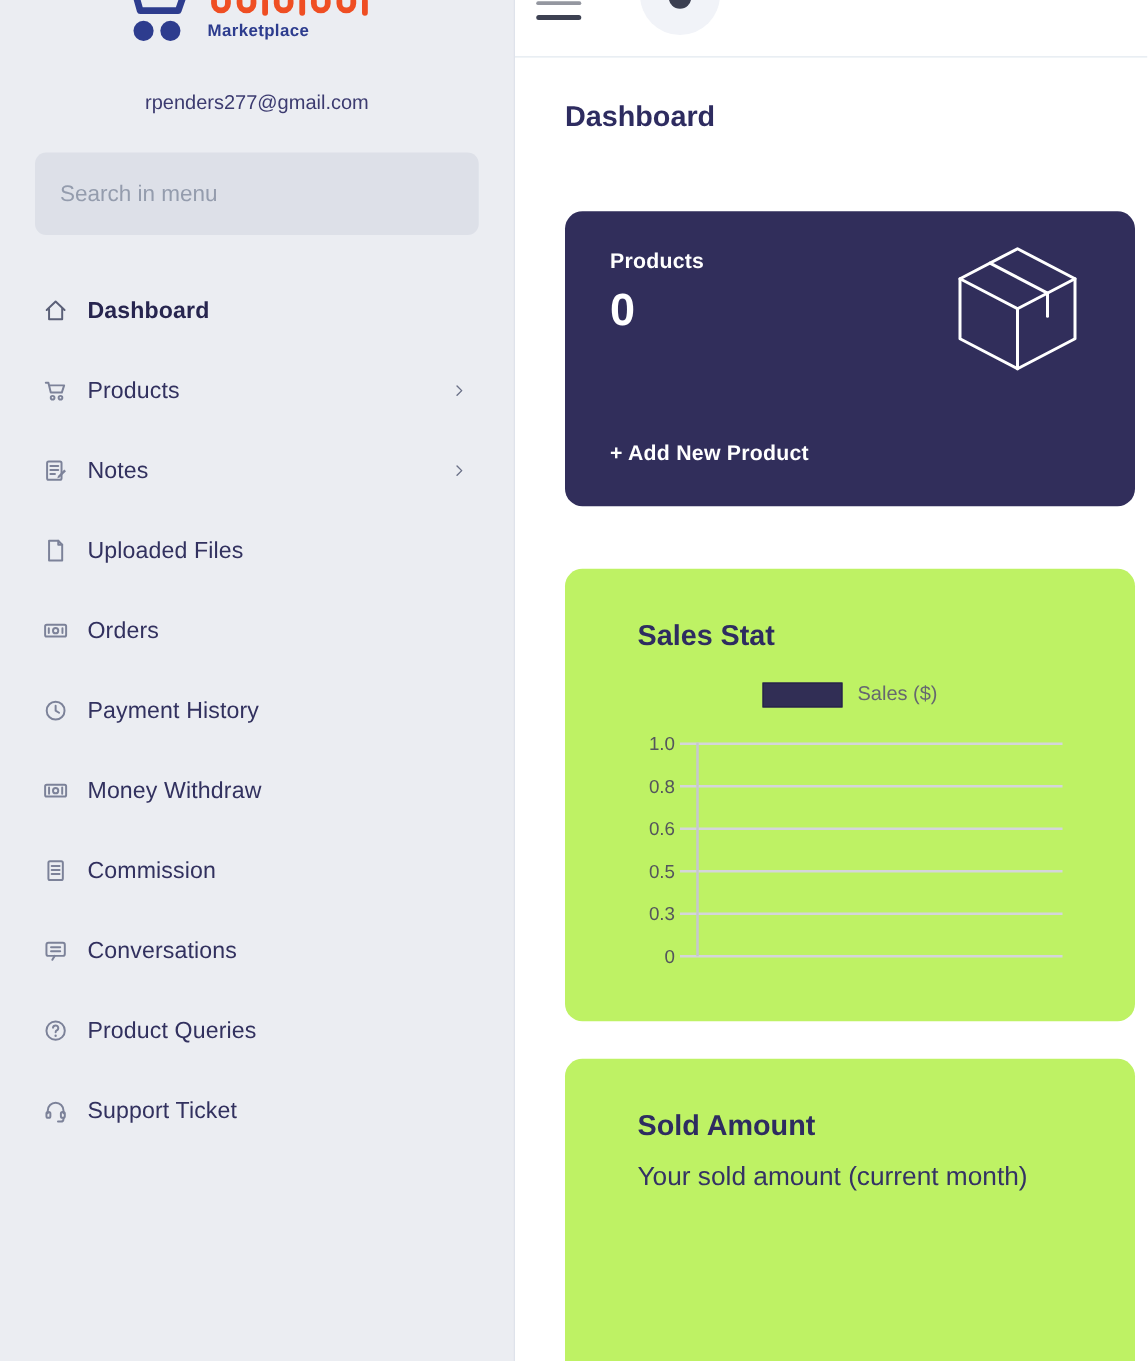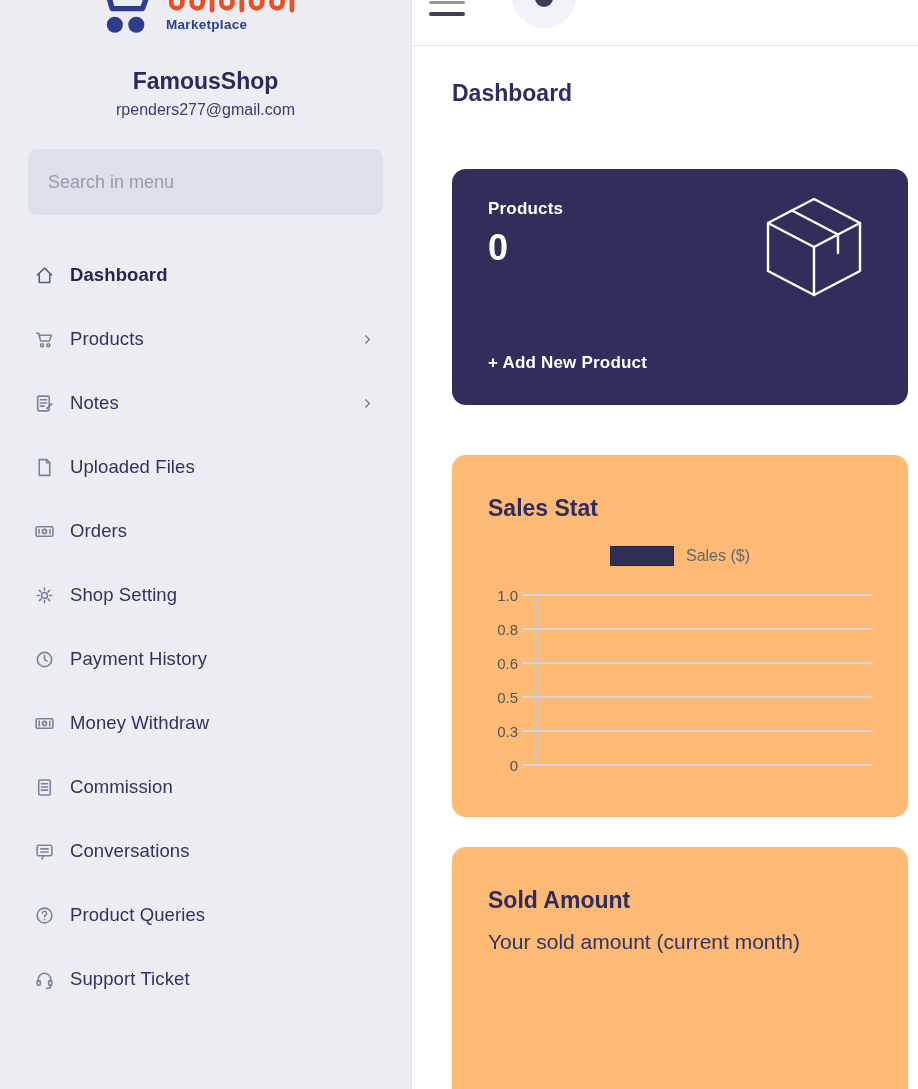--- a/index.html
+++ b/index.html
@@ -68,21 +68,21 @@
     position:relative; padding:30px 36px;
   }
   .cp-label { font-size:17px; font-weight:600; letter-spacing:.2px; }
   .cp-count { font-size:36px; font-weight:bold; margin-top:8px; }
   .cp-action {
     position:absolute; left:36px; bottom:32px;
     font-size:17px; font-weight:bold; cursor:pointer; letter-spacing:.2px;
   }
   .cp-box { position:absolute; right:42px; top:24px; }
   
-  .card-light { background:#fdba74; padding:40px 36px; }
+  .card-light { background:#bef264; padding:40px 58px; }
   .card-sales { margin-top:50px; height:362px; }
   .card-title { font-size:23px; font-weight:bold; color:#2e2c60; }
   .legend-row { margin-top:24px; display:flex; justify-content:center; align-items:center; }
   .legend-swatch { width:64px; height:20px; background:#312e55; border:1px solid #262347; }
   .legend-label { margin-left:12px; font-size:16px; color:#66686f; }
   .chart { position:relative; margin-top:12px; }
   .chart-row { height:34px; display:flex; align-items:center; }
   .tick-label { width:30px; margin-right:4px; text-align:right; font-size:15px; color:#54565c; }
   .grid-line { flex:1; height:1.5px; background:#d4d5db; }
   .axis-v { position:absolute; left:47px; top:16px; width:2px; height:171px; background:#c6c7cf; }
@@ -104,21 +104,20 @@
       <circle cx="30" cy="64" r="9" fill="#2d3c8e"></circle>
       <circle cx="54" cy="64" r="9" fill="#2d3c8e"></circle>
     </svg>
     <svg class="logo-wordmark" width="150" height="13" viewBox="0 -1 150 14" fill="none">
       <path d="M2 0v2a6 6 0 0 0 12 0V0 M24 0v2a6 6 0 0 0 12 0V0 M46 0v10 M56 0v2a6 6 0 0 0 12 0V0 M78 0v10 M88 0v2a6 6 0 0 0 12 0V0 M110 0v2a6 6 0 0 0 12 0V0 M132 0v10" stroke="#ef4e23" stroke-width="5" stroke-linecap="round"></path>
     </svg>
     <div class="logo-tagline">Marketplace</div>
   </div>
 
   <div class="shop-ident">
-    <div class="shop-name">FamousShop</div>
     <div class="shop-email">rpenders277@gmail.com</div>
   </div>
 
   <div class="search-wrap">
     <input class="search-input" type="text" placeholder="Search in menu" style="">
   </div>
 
   <nav class="menu" id="menu">
       <div class="menu-item active">
         <span class="mi-icon">
@@ -170,29 +169,20 @@
       </div>
       <div class="menu-item">
         <span class="mi-icon">
           <svg viewBox="0 0 20 20" fill="none" stroke="currentColor" stroke-width="1.5" stroke-linecap="round" stroke-linejoin="round">
             <rect x="2" y="5.5" width="16" height="9" rx="1.2"></rect>
             <circle cx="10" cy="10" r="2"></circle>
             <path d="M4.8 8.2v3.6M15.2 8.2v3.6"></path>
           </svg>
         </span>
         <span class="mi-label">Orders</span>
-      </div>
-      <div class="menu-item">
-        <span class="mi-icon">
-          <svg viewBox="0 0 20 20" fill="none" stroke="currentColor" stroke-width="1.5" stroke-linecap="round" stroke-linejoin="round">
-            <circle cx="10" cy="10" r="2.8"></circle>
-            <path d="M10 3v2.1M10 14.9V17M3 10h2.1M14.9 10H17M5.1 5.1l1.5 1.5M13.4 13.4l1.5 1.5M14.9 5.1l-1.5 1.5M6.6 13.4l-1.5 1.5"></path>
-          </svg>
-        </span>
-        <span class="mi-label">Shop Setting</span>
       </div>
       <div class="menu-item">
         <span class="mi-icon">
           <svg viewBox="0 0 20 20" fill="none" stroke="currentColor" stroke-width="1.5" stroke-linecap="round" stroke-linejoin="round">
             <circle cx="10" cy="10" r="6.8"></circle>
             <path d="M10 6.3V10l2.6 1.6"></path>
           </svg>
         </span>
         <span class="mi-label">Payment History</span>
       </div>

